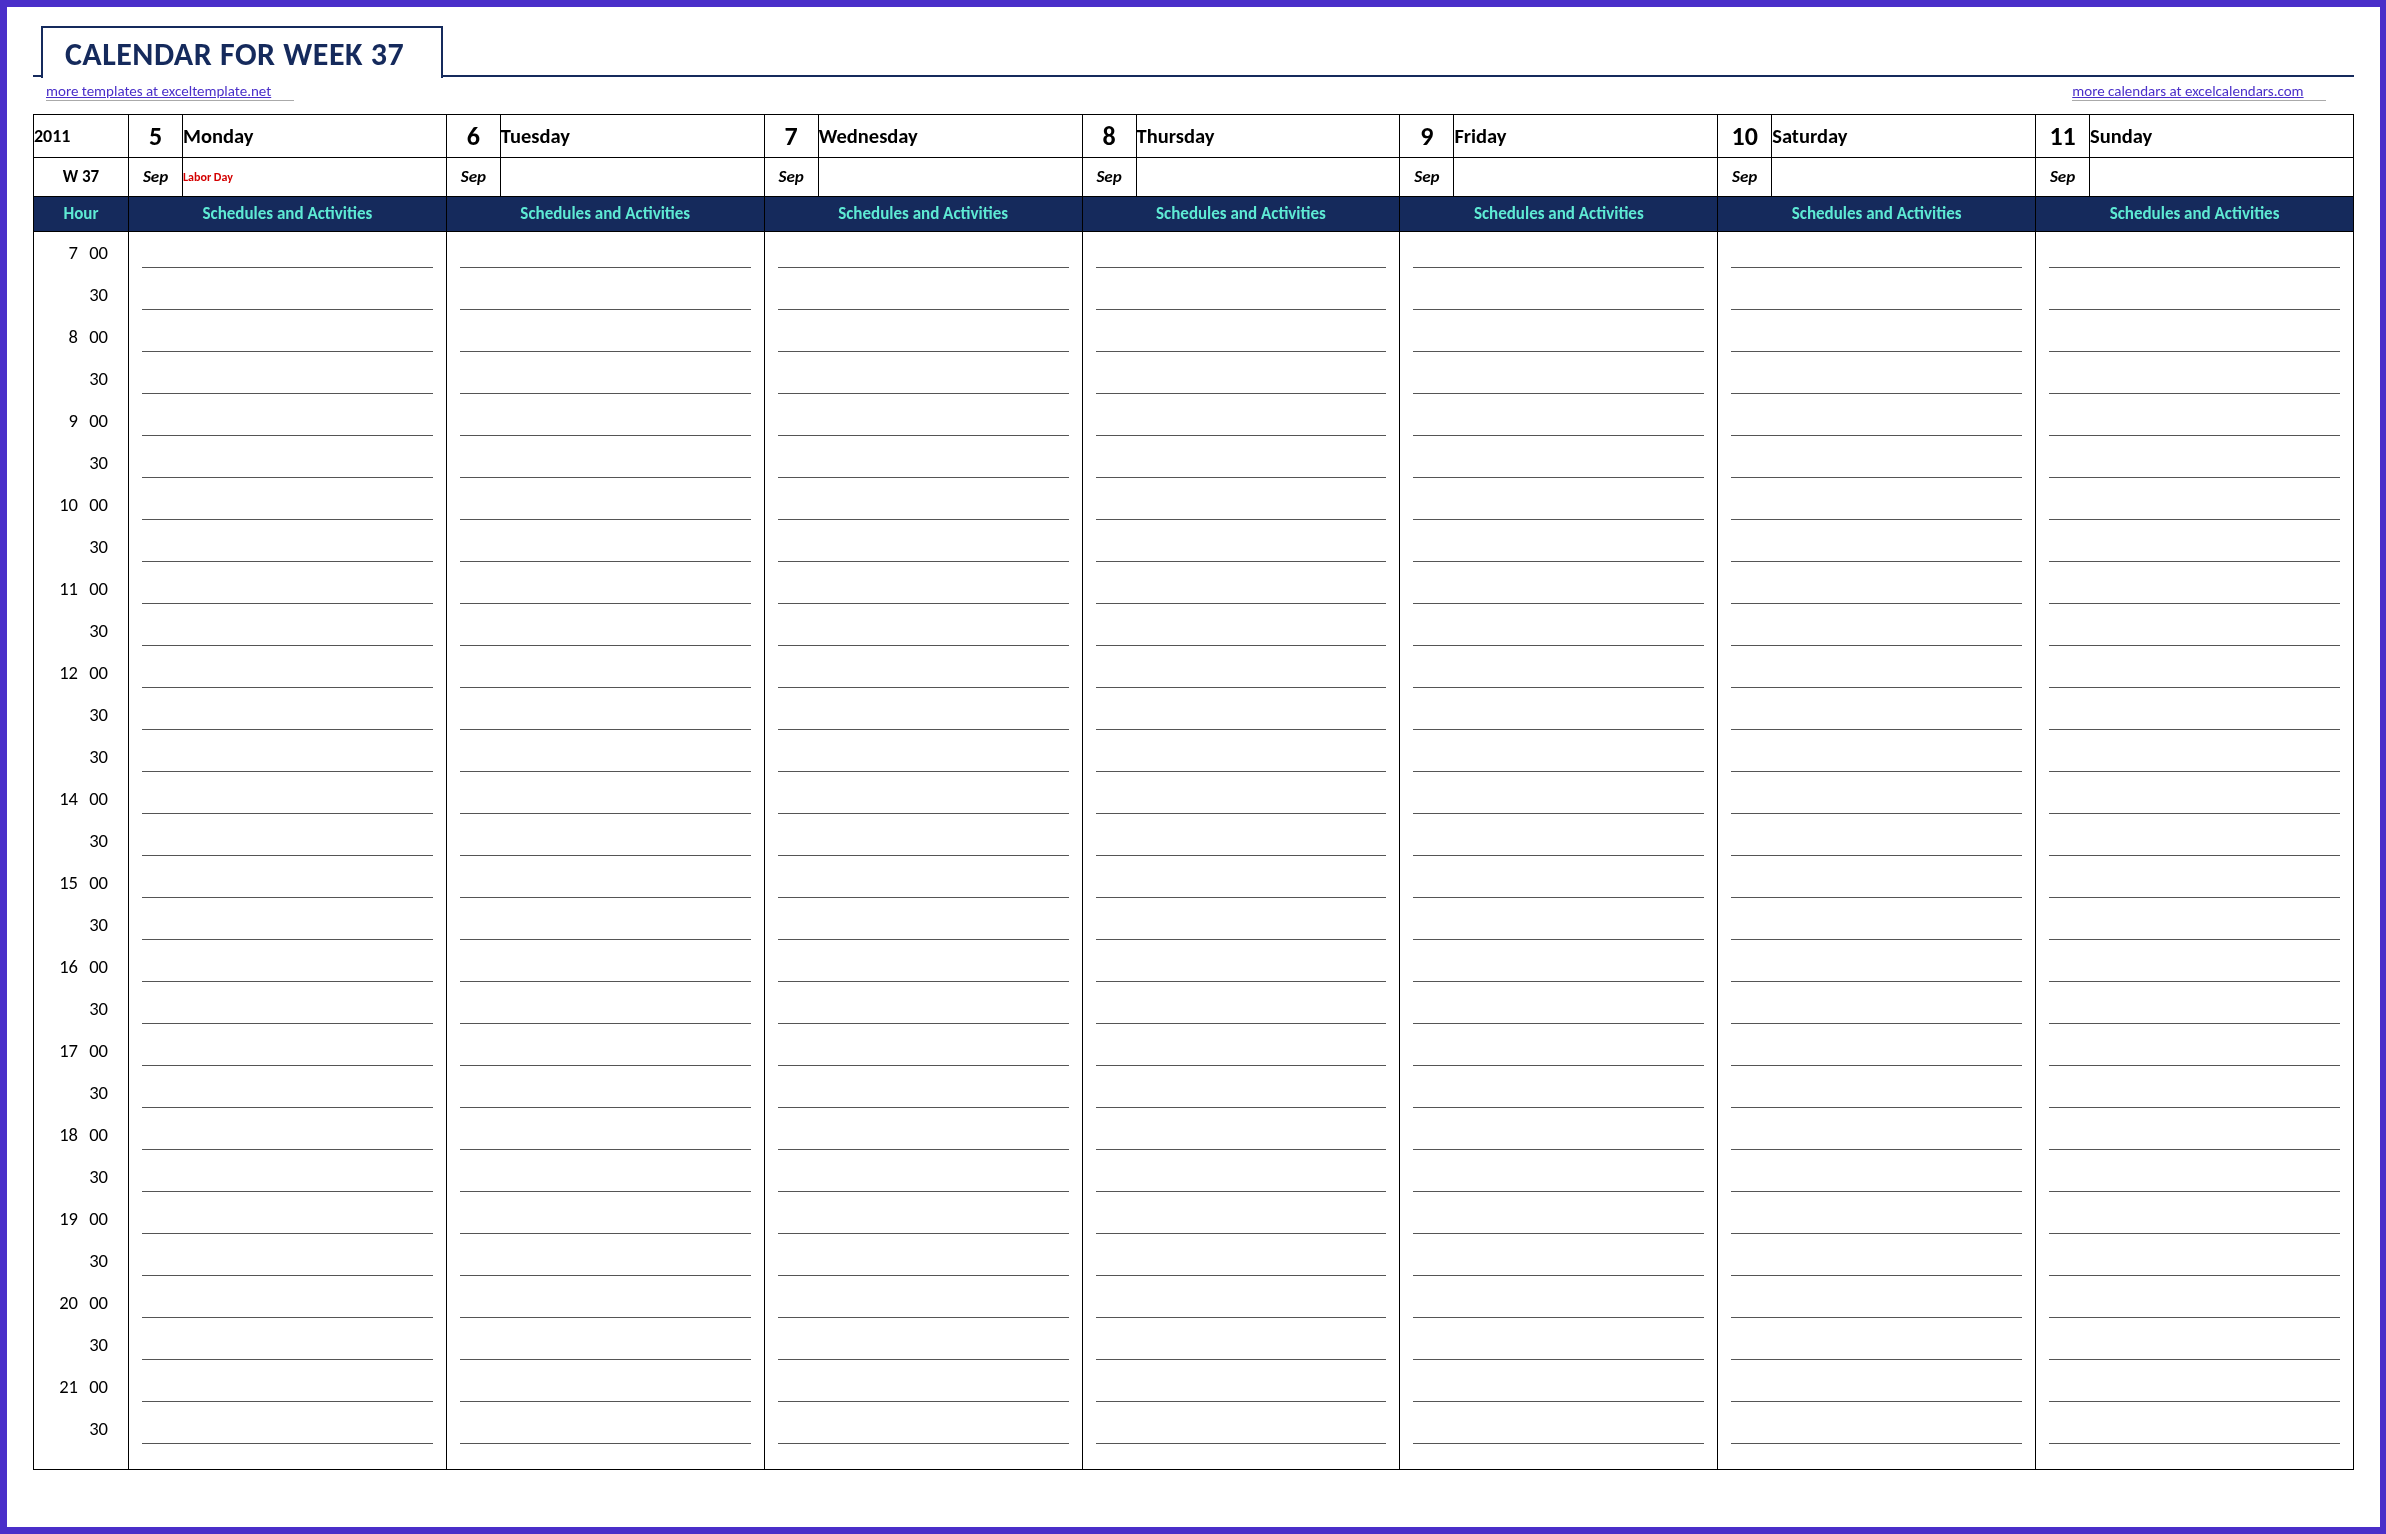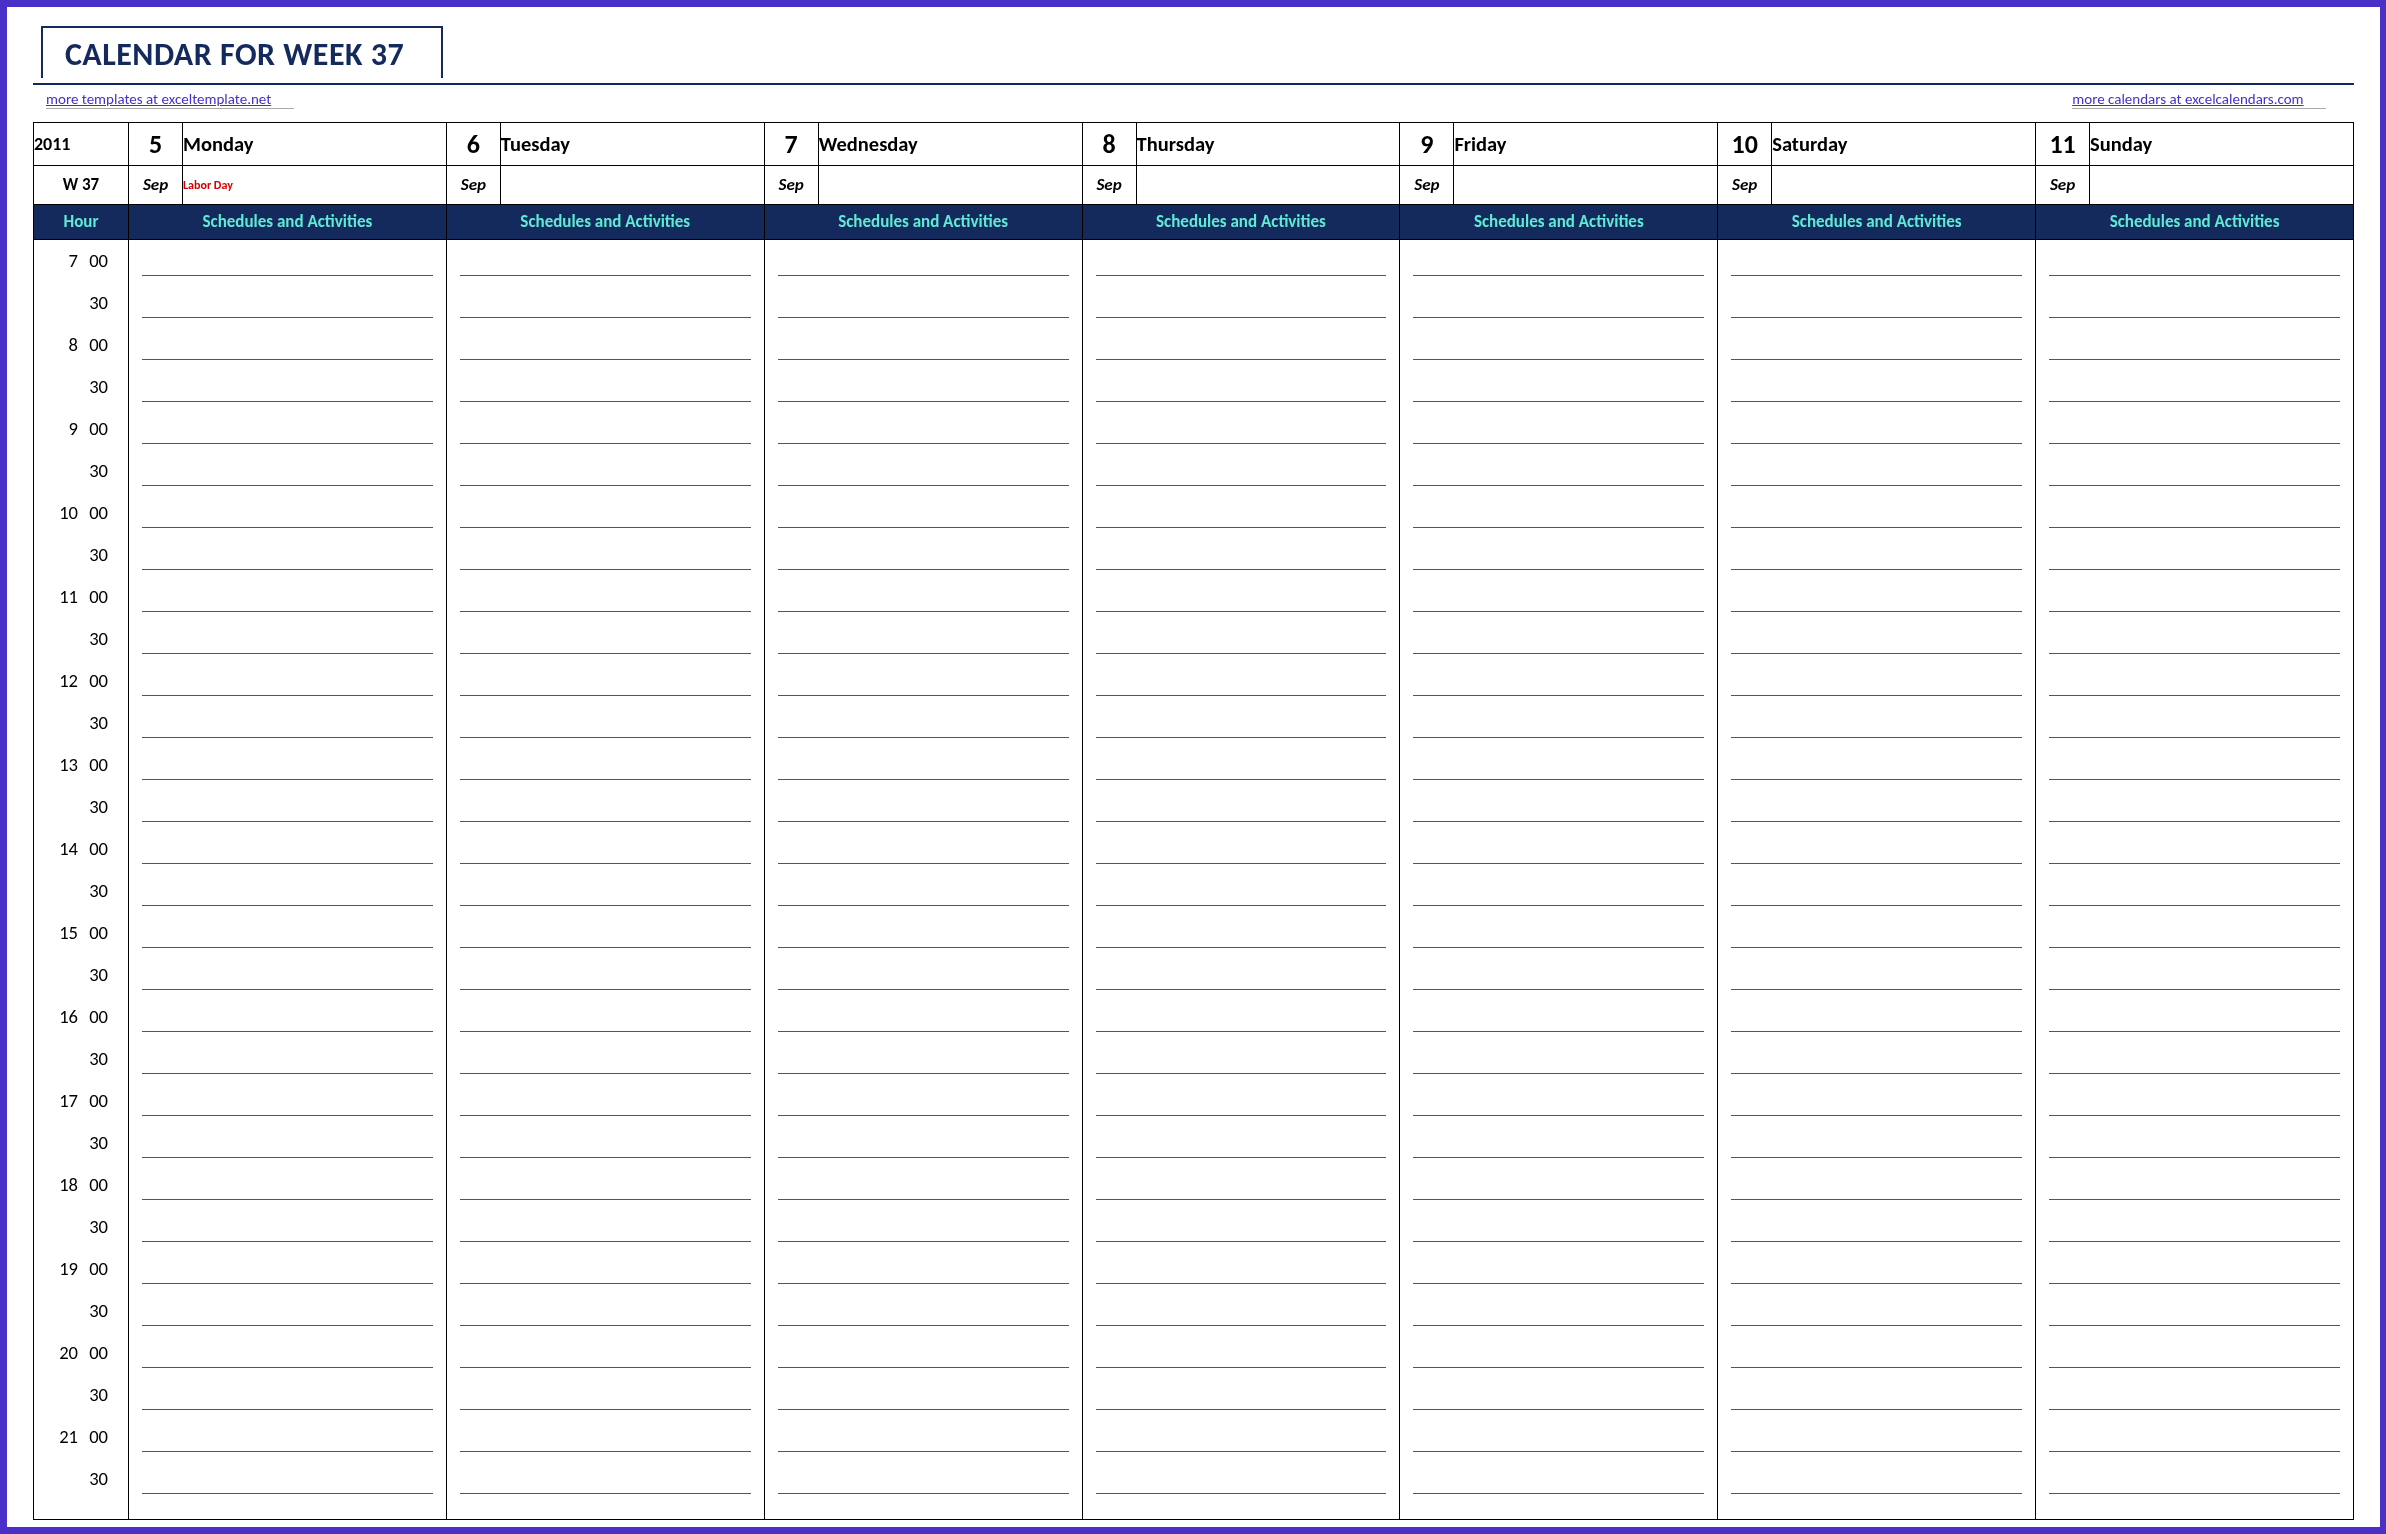--- a/index.html
+++ b/index.html
@@ -10,21 +10,21 @@
     font-family: "Calibri", "Segoe UI", Arial, sans-serif;
     padding: 18.6px 26px;
   }
 
   
   .title-wrap {
     border: 2.8px solid #152a5c;
     border-bottom: none;
     display: inline-block;
     padding: 7.5px 37px 3.7px 22.4px;
-    margin-bottom: 8px;
+    margin-bottom: 0;
     position: relative;
     z-index: 2;
     background: #fff;
     margin-left: 7.5px;
   }
   .title-wrap h1 {
     font-size: 32px;
     font-weight: 700;
     color: #152a5c;
     letter-spacing: 0.5px;
@@ -509,45 +509,20 @@
           <div class="line"></div>
         </td>
         <td class="daycell" colspan="2">
           <div class="line"></div>
         </td>
         <td class="daycell last" colspan="2">
           <div class="line"></div>
         </td>
       </tr>
       <tr class="slot">
-        <td class="hcell">13</td>
-        <td class="mcell">00</td>
-        <td class="daycell" colspan="2">
-          <div class="line"></div>
-        </td>
-        <td class="daycell" colspan="2">
-          <div class="line"></div>
-        </td>
-        <td class="daycell" colspan="2">
-          <div class="line"></div>
-        </td>
-        <td class="daycell" colspan="2">
-          <div class="line"></div>
-        </td>
-        <td class="daycell" colspan="2">
-          <div class="line"></div>
-        </td>
-        <td class="daycell" colspan="2">
-          <div class="line"></div>
-        </td>
-        <td class="daycell last" colspan="2">
-          <div class="line"></div>
-        </td>
-      </tr>
-      <tr class="slot">
         <td class="hcell"></td>
         <td class="mcell">30</td>
         <td class="daycell" colspan="2">
           <div class="line"></div>
         </td>
         <td class="daycell" colspan="2">
           <div class="line"></div>
         </td>
         <td class="daycell" colspan="2">
           <div class="line"></div>

